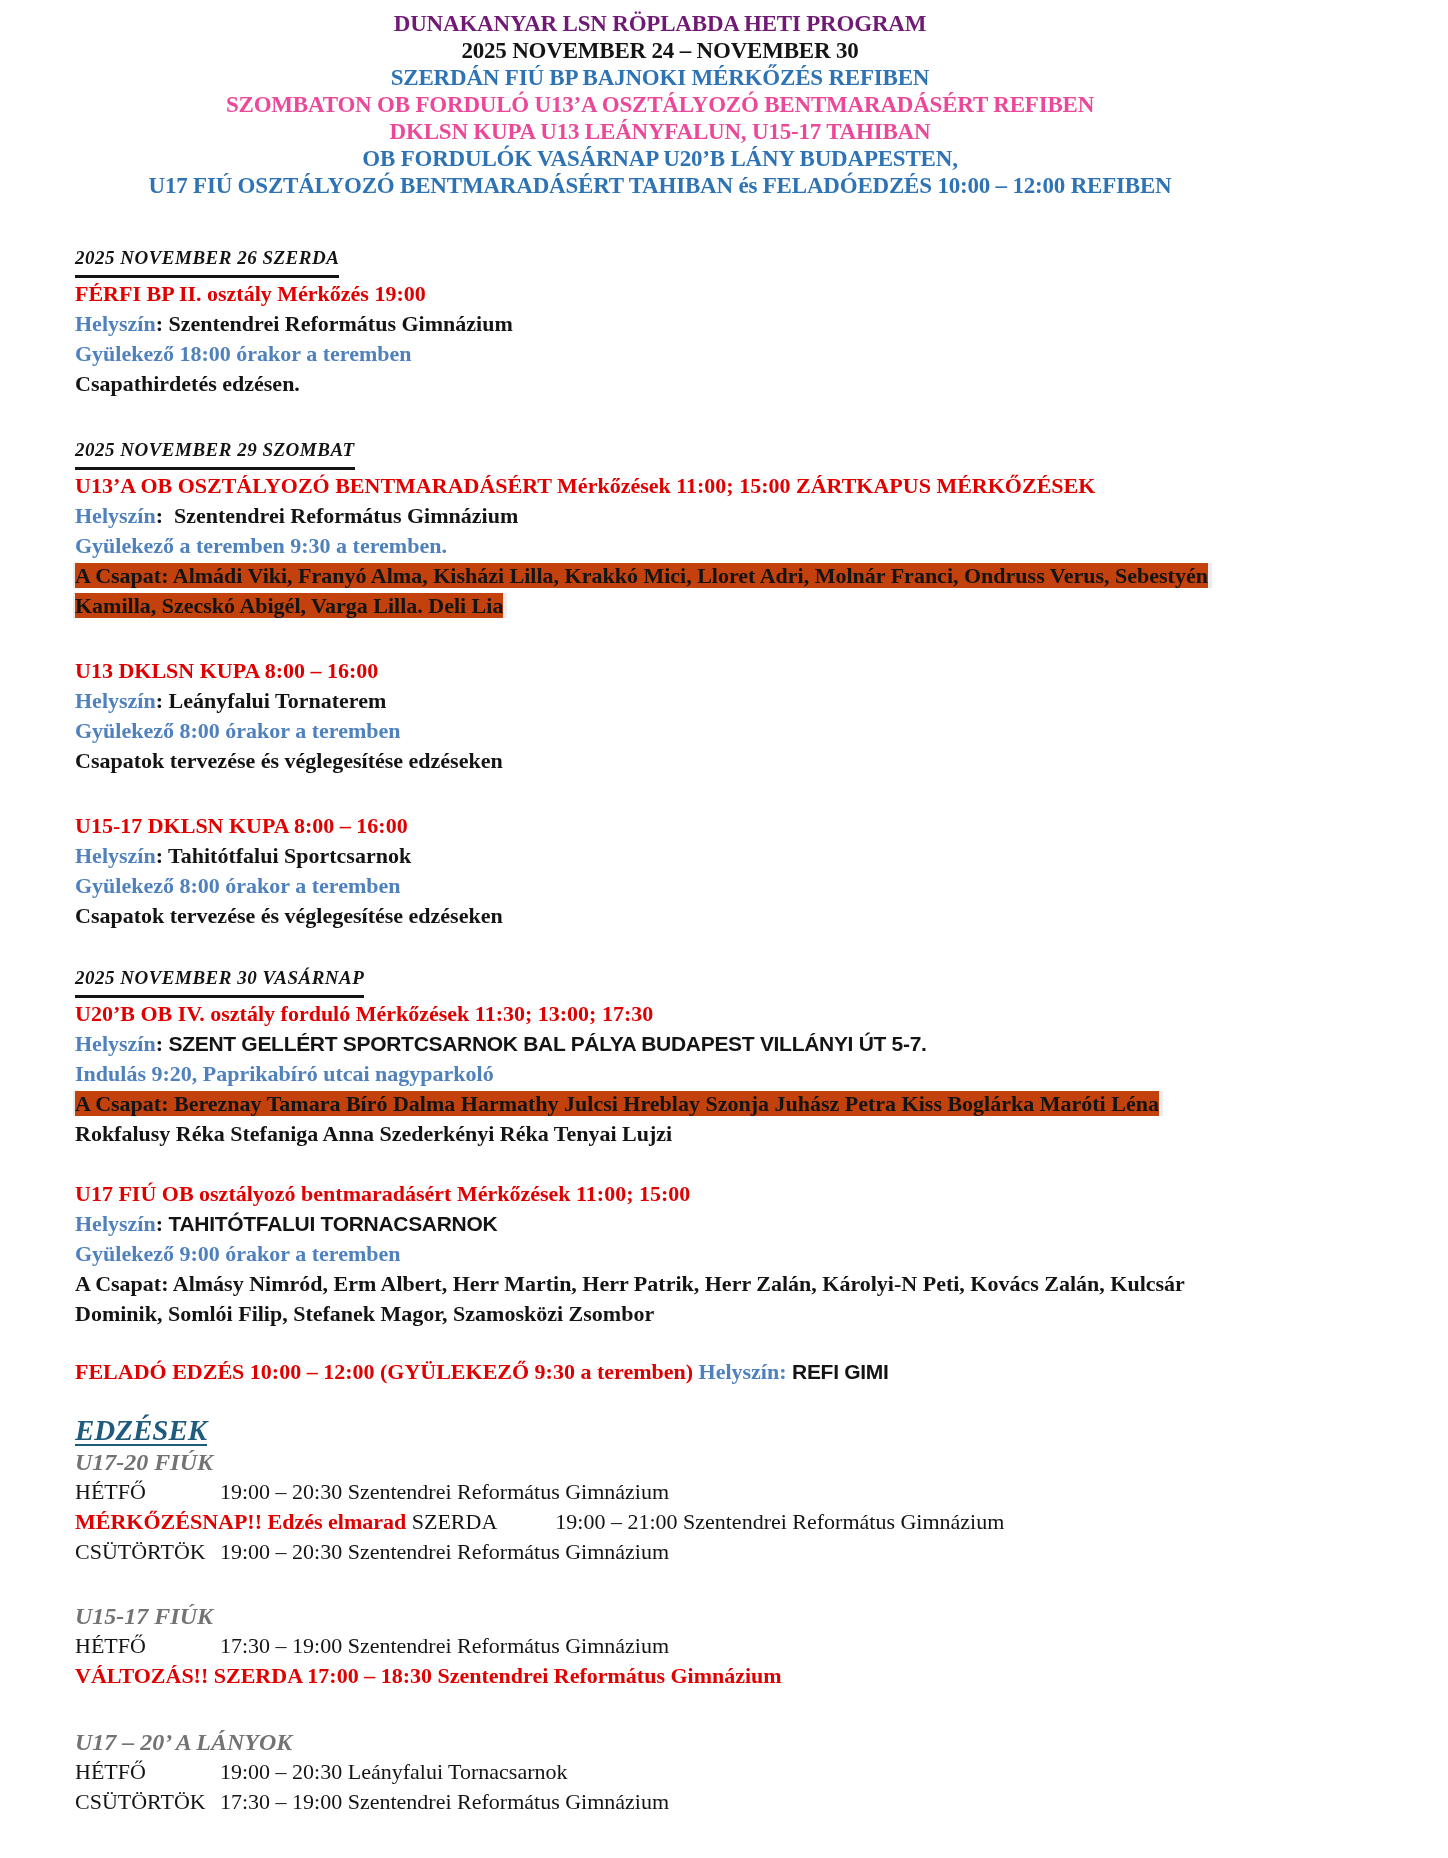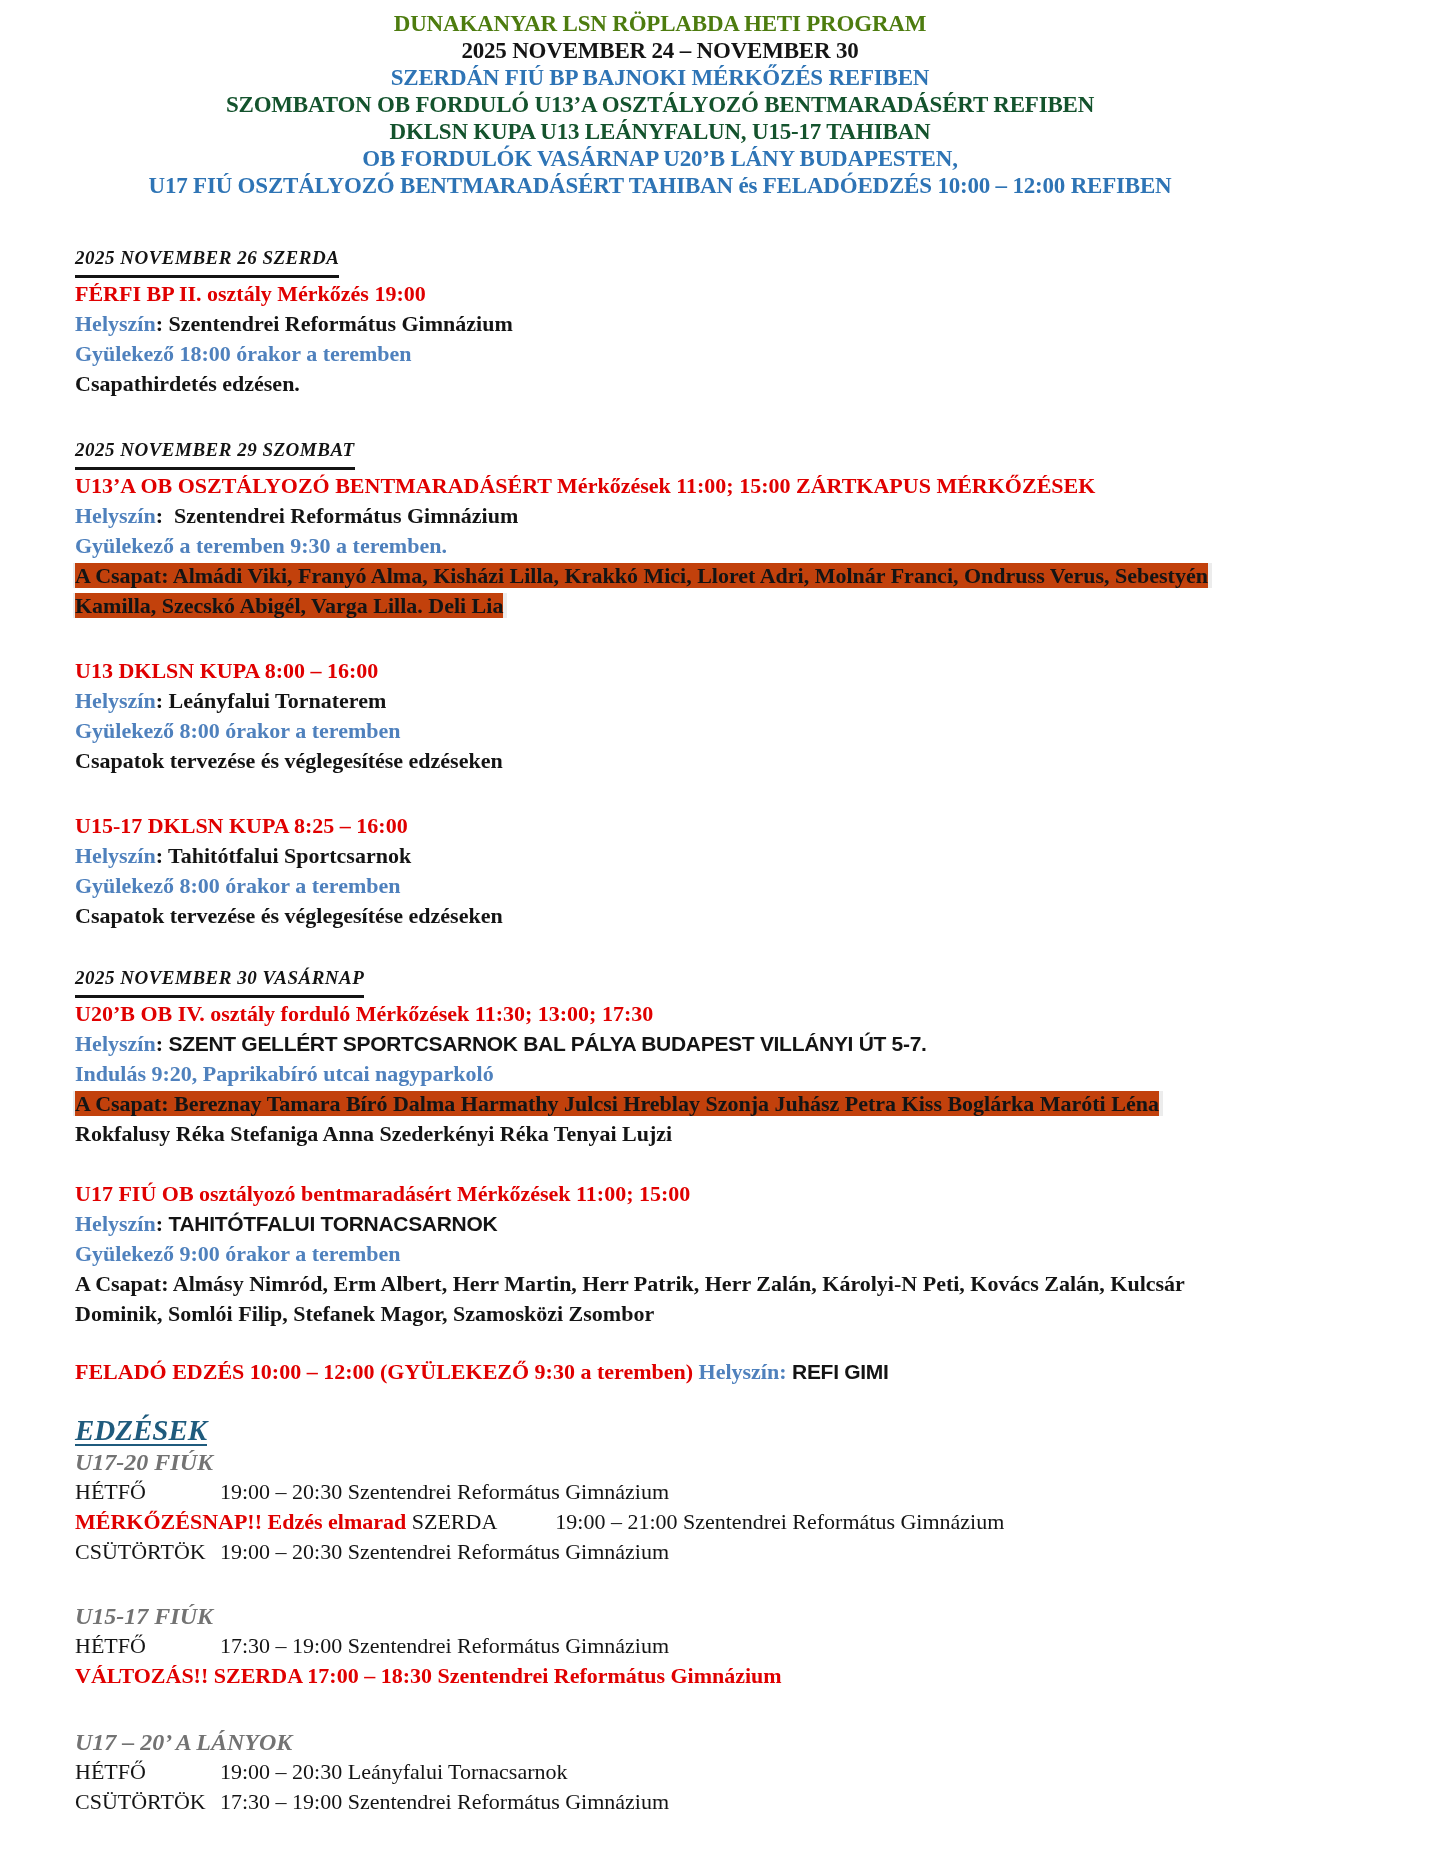--- a/index.html
+++ b/index.html
@@ -3,23 +3,23 @@
 <meta charset="utf-8">
 <style>
   html,body{margin:0;padding:0;background:#ffffff;}
   body{width:1448px;height:1858px;overflow:hidden;
        font-family:"Liberation Serif","DejaVu Serif",serif;color:#141414;}
   .page{width:1448px;height:1858px;background:#ffffff;box-sizing:border-box;}
 
   
   .hdr{width:1260px;margin:0 auto 0 30px;padding-top:10px;text-align:center;}
   .h-line{font-size:23px;font-weight:bold;line-height:27px;letter-spacing:-0.2px;white-space:nowrap;}
-  .c-navy{color:#4d7c0f;}
+  .c-navy{color:#701a75;}
   .c-mblue{color:#2e74b5;}
-  .c-red{color:#14532d;}
+  .c-red{color:#ec4899;}
   .c-black{color:#141414;}
 
   
   .content{padding-left:75px;width:1310px;}
   .spacer{width:100%;}
   .p{white-space:nowrap;}
   .line{font-size:22px;line-height:30px;font-weight:bold;white-space:nowrap;}
   .date-heading{display:inline-block;font-size:19px;font-weight:bold;font-style:italic;
                 color:#141414;line-height:34px;border-bottom:3px solid #141414;
                 margin-bottom:1px;letter-spacing:0.5px;}
@@ -69,21 +69,21 @@
       <div class="line"><span class="run s-steel">Helyszín</span><span class="run s-bold">:  Szentendrei Református Gimnázium</span></div>
       <div class="line"><span class="run s-steel">Gyülekező a teremben 9:30 a teremben.</span></div>
       <div class="line"><span class="run s-bold s-hl">A Csapat: Almádi Viki, Franyó Alma, Kisházi Lilla, Krakkó Mici, Lloret Adri, Molnár Franci, Ondruss Verus, Sebestyén</span></div>
       <div class="line"><span class="run s-bold s-hl">Kamilla, Szecskó Abigél, Varga Lilla. Deli Lia</span></div>
       <div class="spacer" style="height: 35px;"></div>
       <div class="line"><span class="run s-red">U13 DKLSN KUPA 8:00 – 16:00</span></div>
       <div class="line"><span class="run s-steel">Helyszín</span><span class="run s-bold">: Leányfalui Tornaterem</span></div>
       <div class="line"><span class="run s-steel">Gyülekező 8:00 órakor a teremben</span></div>
       <div class="line"><span class="run s-bold">Csapatok tervezése és véglegesítése edzéseken</span></div>
       <div class="spacer" style="height: 35px;"></div>
-      <div class="line"><span class="run s-red">U15-17 DKLSN KUPA 8:25 – 16:00</span></div>
+      <div class="line"><span class="run s-red">U15-17 DKLSN KUPA 8:00 – 16:00</span></div>
       <div class="line"><span class="run s-steel">Helyszín</span><span class="run s-bold">: Tahitótfalui Sportcsarnok</span></div>
       <div class="line"><span class="run s-steel">Gyülekező 8:00 órakor a teremben</span></div>
       <div class="line"><span class="run s-bold">Csapatok tervezése és véglegesítése edzéseken</span></div>
       <div class="spacer" style="height: 30px;"></div>
       <div class="p dh"><span class="date-heading">2025 NOVEMBER 30 VASÁRNAP</span></div>
       <div class="line"><span class="run s-red">U20’B OB IV. osztály forduló Mérkőzések 11:30; 13:00; 17:30</span></div>
       <div class="line"><span class="run s-steel">Helyszín</span><span class="run s-bold">: </span><span class="run s-sans">SZENT GELLÉRT SPORTCSARNOK BAL PÁLYA BUDAPEST VILLÁNYI ÚT 5-7.</span></div>
       <div class="line"><span class="run s-steel">Indulás 9:20, Paprikabíró utcai nagyparkoló</span></div>
       <div class="line"><span class="run s-bold s-hl">A Csapat: Bereznay Tamara Bíró Dalma Harmathy Julcsi Hreblay Szonja Juhász Petra Kiss Boglárka Maróti Léna</span></div>
       <div class="line"><span class="run s-bold">Rokfalusy Réka Stefaniga Anna Szederkényi Réka Tenyai Lujzi</span></div>

